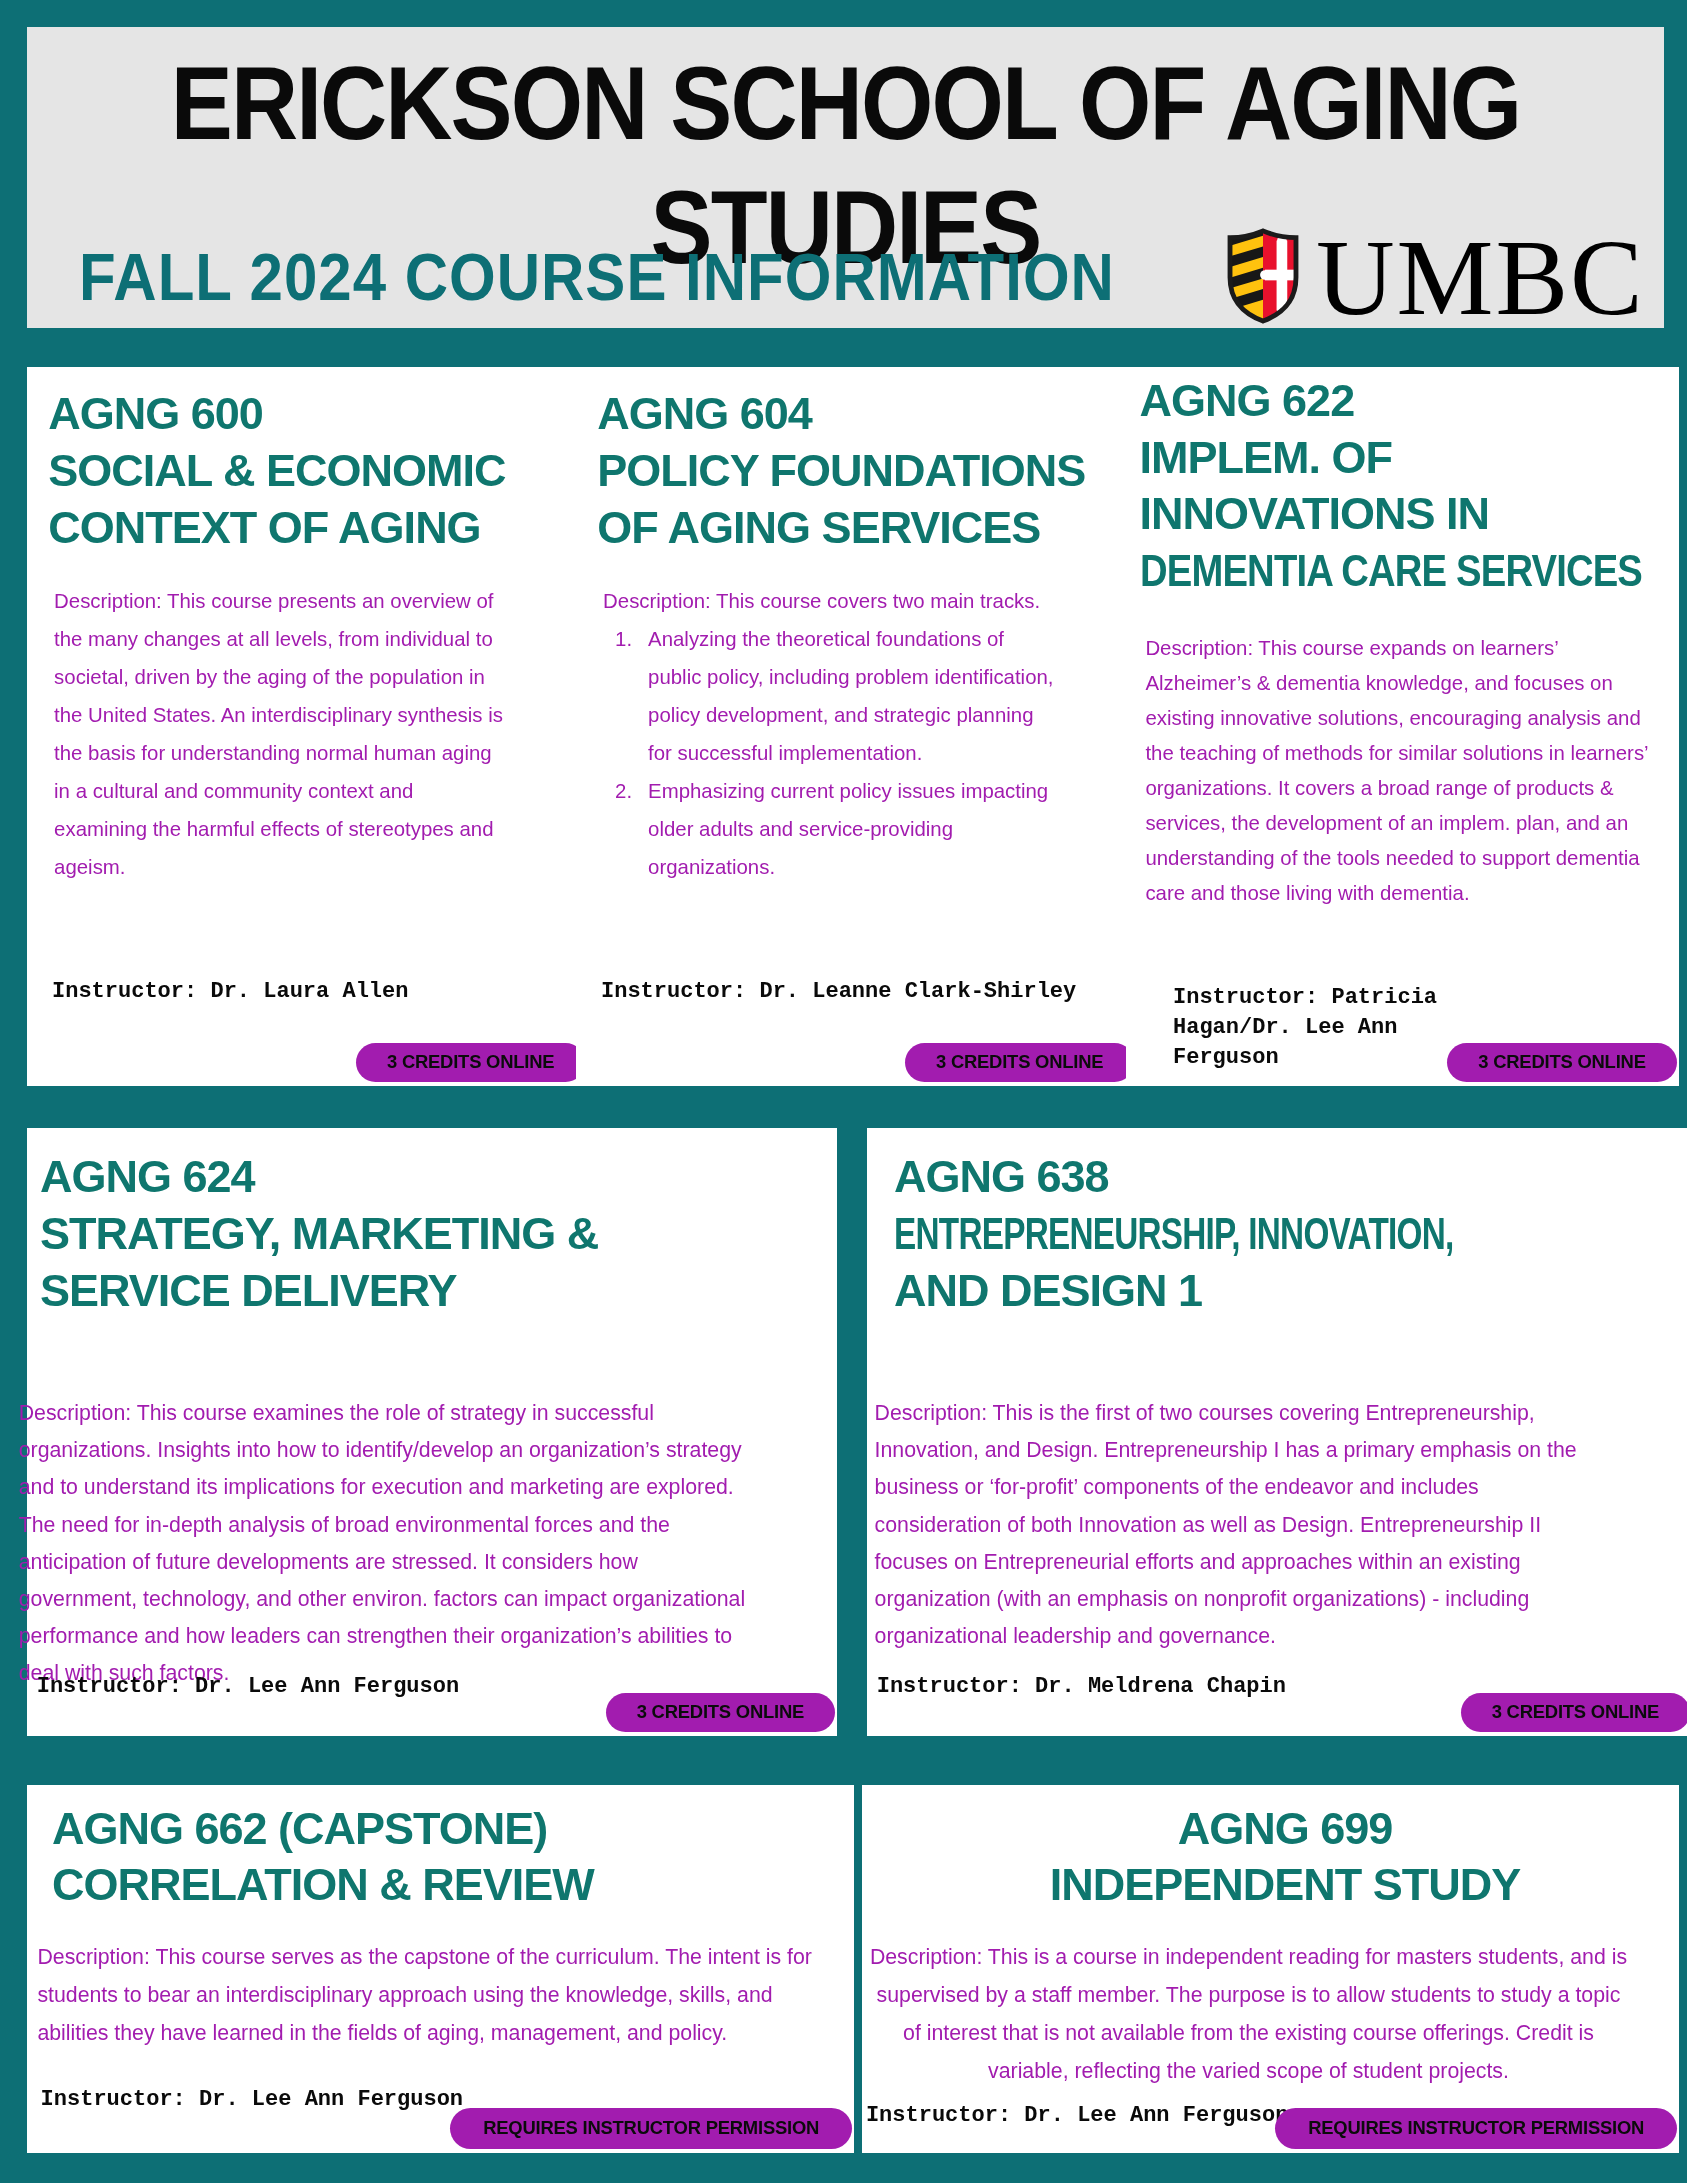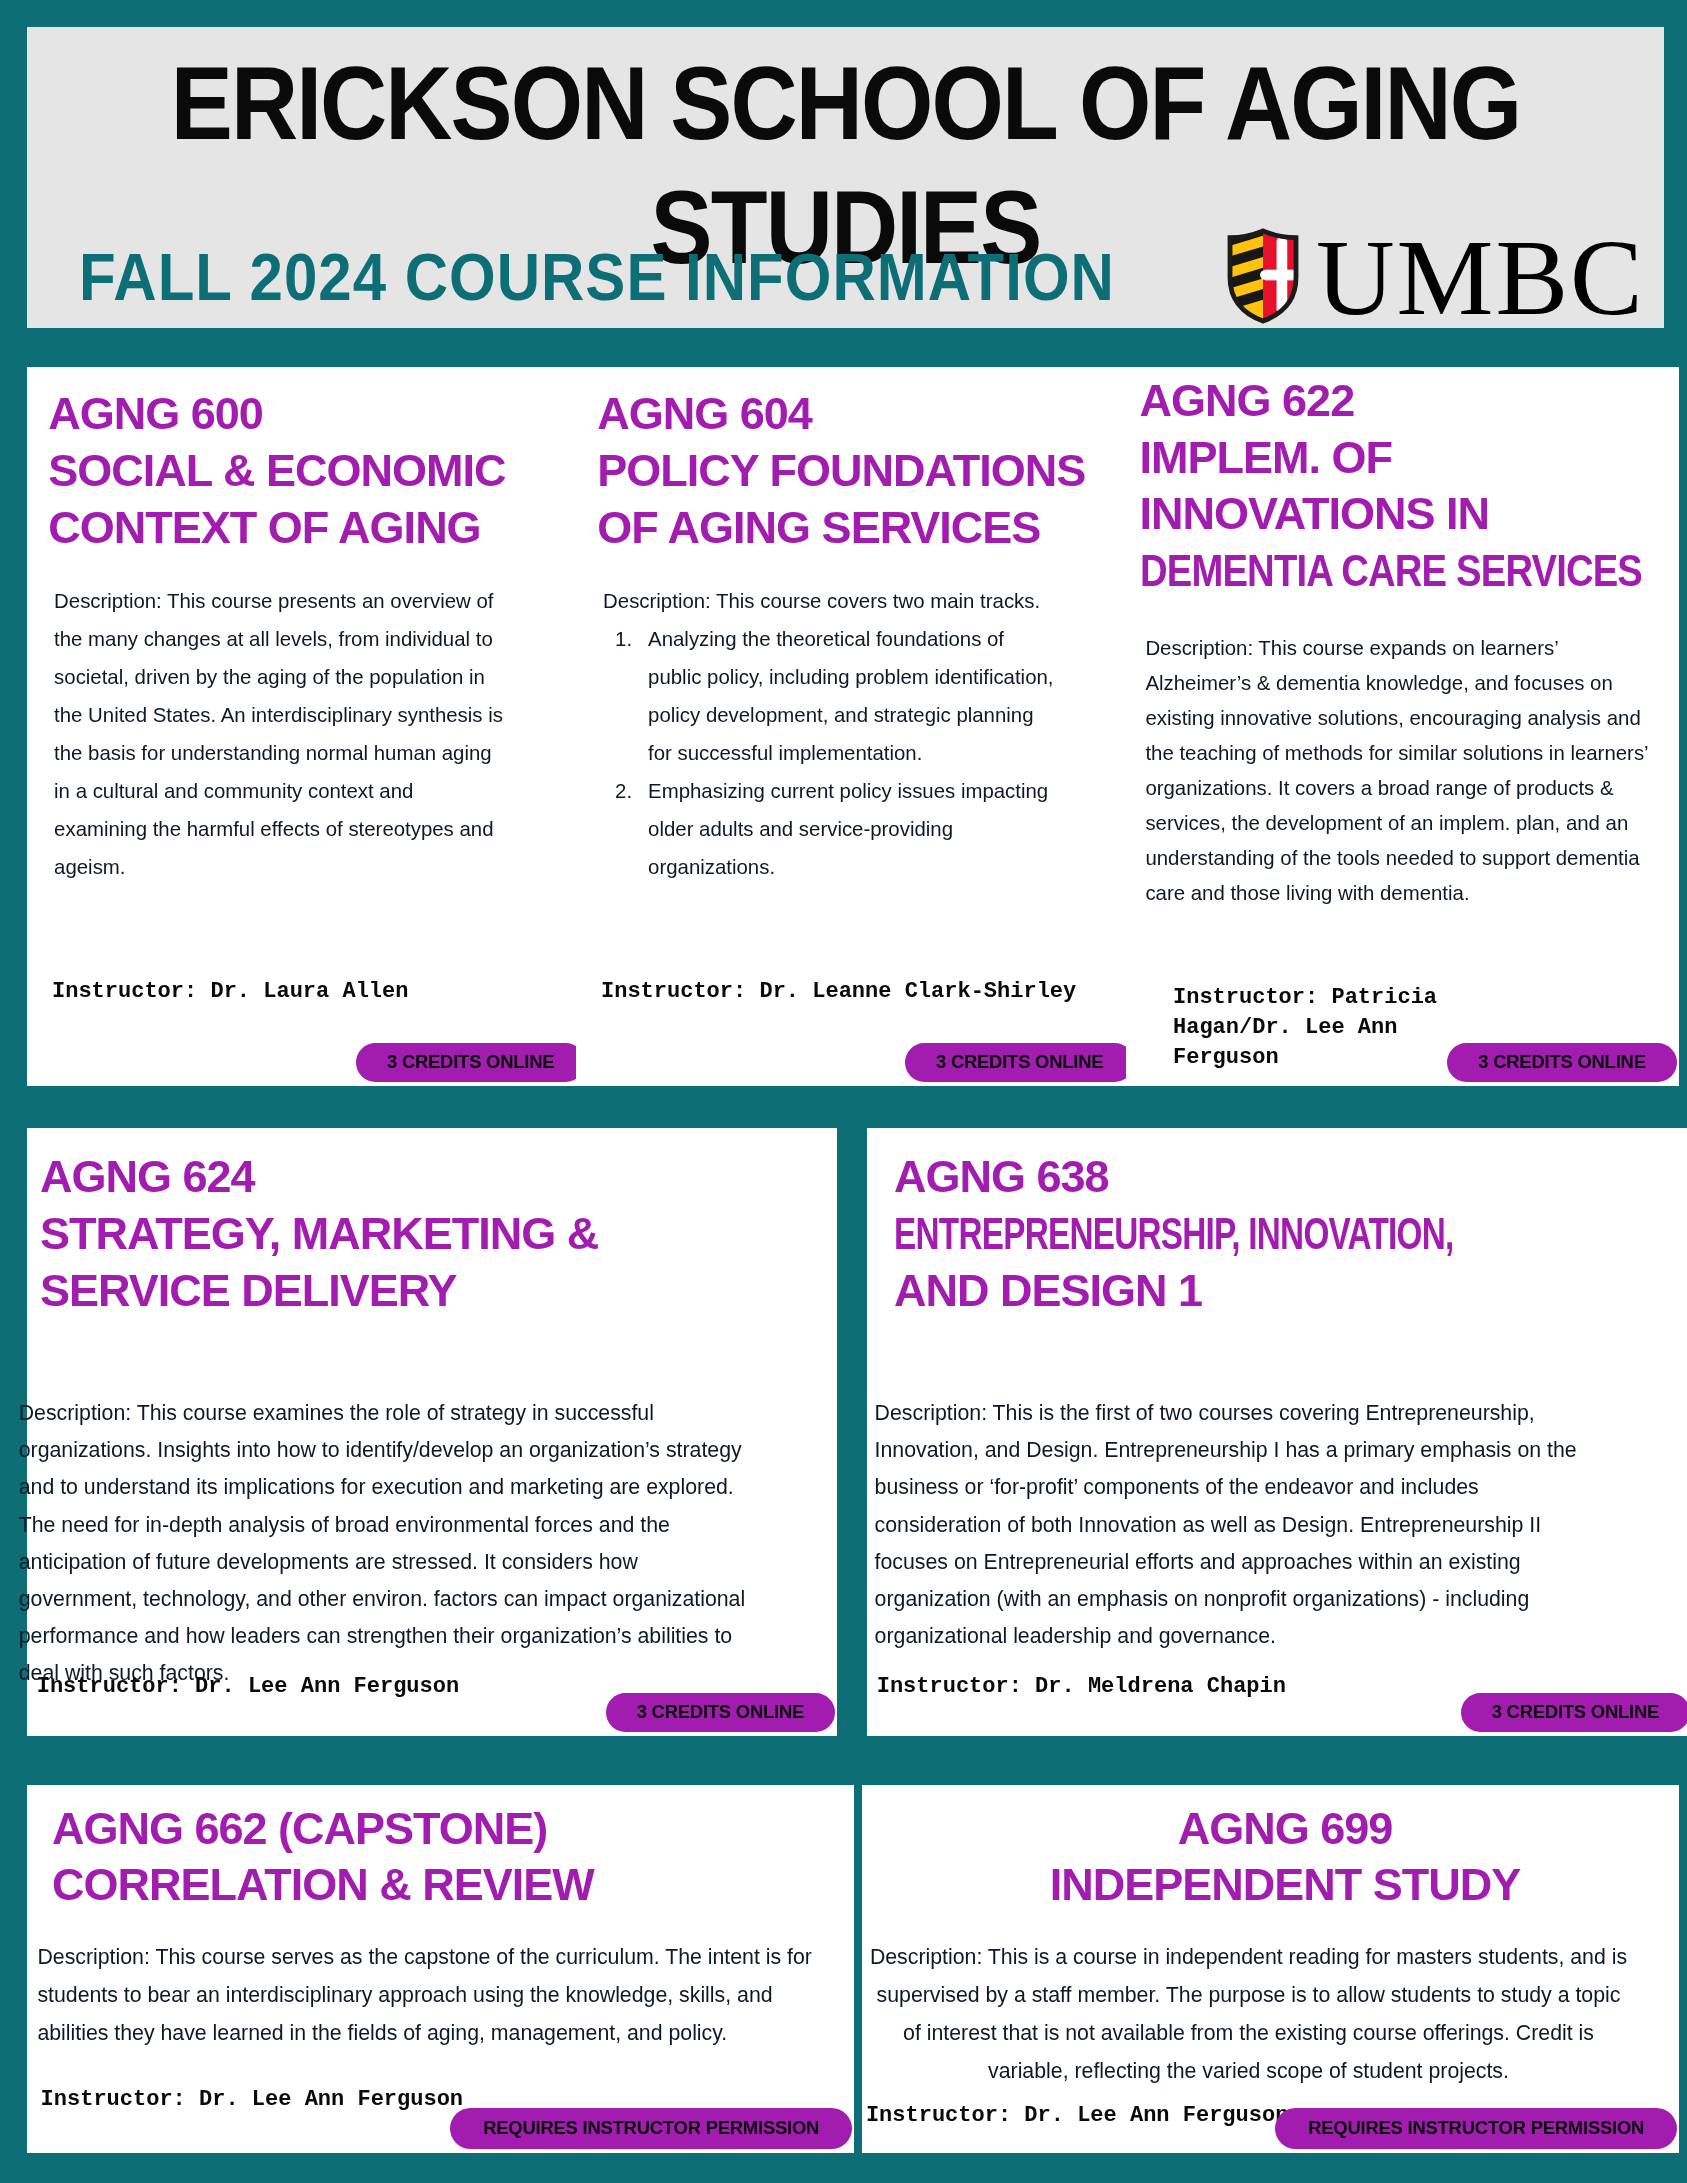--- a/index.html
+++ b/index.html
@@ -26,25 +26,25 @@
   }
   .logo { display:flex; align-items:center; gap:13.6px; }
   .wordmark {
     font-family:"Liberation Serif", serif; font-size:109px; line-height:.9;
     color:#000; letter-spacing:1.9px;
   }
 
   
   .card { position:absolute; background:#fff; }
   .card h2 { margin:0; font-size:45px; font-weight:bold; line-height:1.26;
-    letter-spacing:-1px; color:#a21caf; }
+    letter-spacing:-1px; color:#0f766e; }
   .h2line { display:block; white-space:nowrap; transform-origin:0 50%; }
   .sq85 { transform:scaleX(0.85); }
   .sq74 { transform:scaleX(0.74); }
-  .desc { font-size:20.4px; line-height:1.86; color:#0f172a; }
+  .desc { font-size:20.4px; line-height:1.86; color:#a21caf; }
   .desc-intro { margin:0; }
   .desc ol { margin:0; padding:0 0 0 45px; list-style:none; counter-reset:n; }
   .desc ol li { position:relative; counter-increment:n; }
   .desc ol li::before { content:counter(n) "."; position:absolute; left:-33px; }
   .instructor { position:absolute; font-size:22px; font-weight:bold; color:#0a0a0a;font-family:Liberation Mono, monospace; }
   .badge {
     position:absolute; right:1.9px; bottom:3.9px; background:#a21caf; color:#0b0b0b;
     font-weight:bold; font-size:18.4px; letter-spacing:-0.2px; white-space:nowrap;
     padding:8.7px 31px; border-radius:969px;
   }

